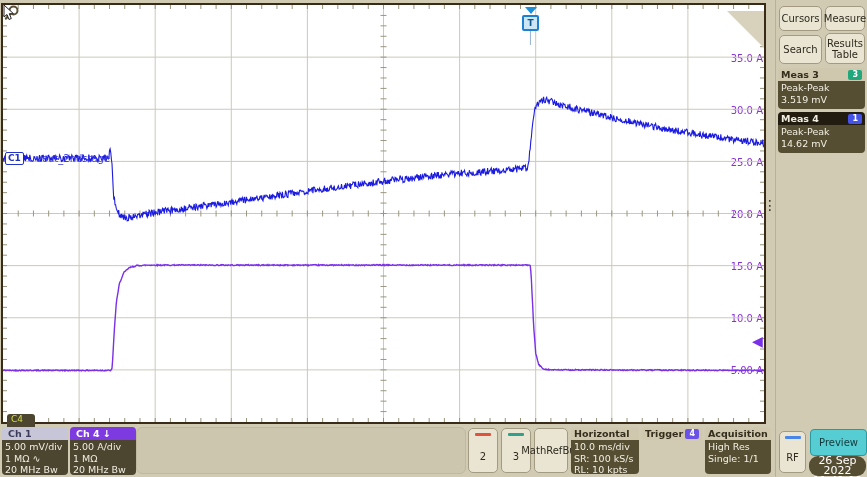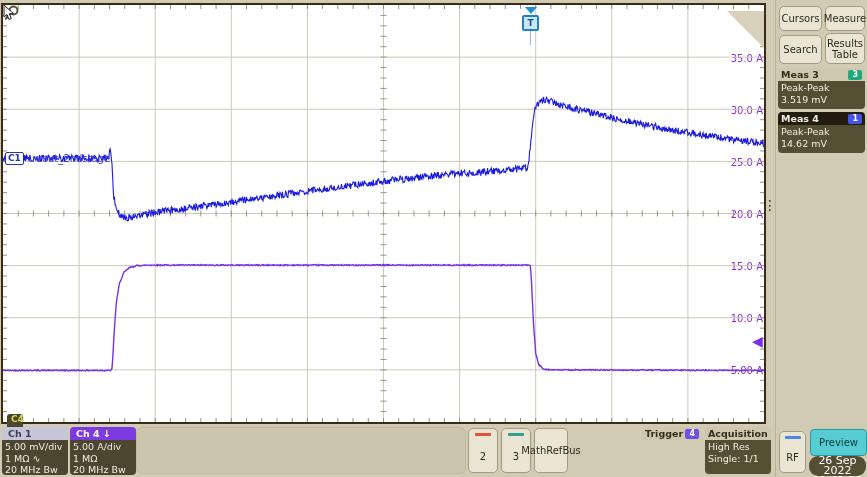--- a/index.html
+++ b/index.html
@@ -31,21 +31,21 @@
   .card{position:absolute;border-radius:4px;overflow:hidden;font-size:9.5px;box-sizing:border-box;}
   .hdr{height:13px;background:#cfc7ae;color:#352e1d;font-weight:bold;padding:0 3px;display:flex;align-items:center;}
   .hdr.dark{background:#221c10;color:#f0ede0;}
   .bdy{background:#564e33;color:#f2efe2;padding:1px 3px;line-height:11.5px;height:calc(100% - 13px);}
   .minibadge{margin-left:auto;font-size:8px;font-weight:bold;color:#fff;padding:0 4px;border-radius:2px;line-height:10px;}
 
   
   .chcard{position:absolute;border-radius:4px;overflow:hidden;font-size:9.5px;}
   .chhdr{height:13px;padding:0 6px;display:flex;align-items:center;font-weight:bold;}
   .chbdy{background:#4c4530;color:#f0ede0;padding:1px 3px;line-height:11.5px;}
-  #c4-tab{position:absolute;left:7px;top:414px;width:16px;height:13px;background:#4c4530;color:#d6de4e;font-size:9px;font-weight:bold;border-radius:3px 3px 0 0;padding-left:4px;box-sizing:border-box;z-index:2;}
+  #c4-tab{position:absolute;left:7px;top:414px;width:28px;height:13px;background:#4c4530;color:#d6de4e;font-size:9px;font-weight:normal;border-radius:3px 3px 0 0;padding-left:4px;box-sizing:border-box;z-index:2;}
   #empty-meas-area{position:absolute;left:136px;top:427px;width:330px;height:47px;background:#cdc6ae;border:1px solid #c0b9a0;border-radius:6px;box-sizing:border-box;}
 
   #preview-btn{position:absolute;left:810px;top:429px;width:55px;height:25px;background:#55cdd2;border:1px solid #2a9aa0;border-radius:4px;color:#123a3c;font-size:10px;display:flex;align-items:center;justify-content:center;}
   #datetime-badge{position:absolute;left:809px;top:456px;width:57px;height:20px;background:#564e33;color:#fff;border-radius:9px;font-size:11px;text-align:center;line-height:10px;}
 </style>
 </head>
 <body>
 
 <div id="stage">
 
@@ -441,20 +441,30 @@
     <div class="topline" style="background:#2fa08c"></div>
     <span style="margin-top:12px">3</span>
   </div>
 
   <div class="btn" style="left:534px;top:428px;width:34px;height:45px;">
     <span>Math</span>
     <span>Ref</span>
     <span>Bus</span>
   </div>
 
+  <div class="card" style="left:571px;top:427px;width:68px;height:47px">
+    <div class="hdr">
+        <span>Horizontal</span>
+      </div>
+    <div class="bdy">
+      <div>10.0 ms/div</div>
+      <div>SR: 100 kS/s</div>
+      <div>RL: 10 kpts</div>
+    </div>
+  </div>
 
   <div class="card" style="left:642px;top:427px;width:60px;height:47px">
     <div class="hdr">
       <span>Trigger</span>
       <span class="minibadge" style="background:#6a52e8">4</span>
     </div>
   </div>
 
   <div class="card" style="left:705px;top:427px;width:66px;height:47px">
     <div class="hdr">

